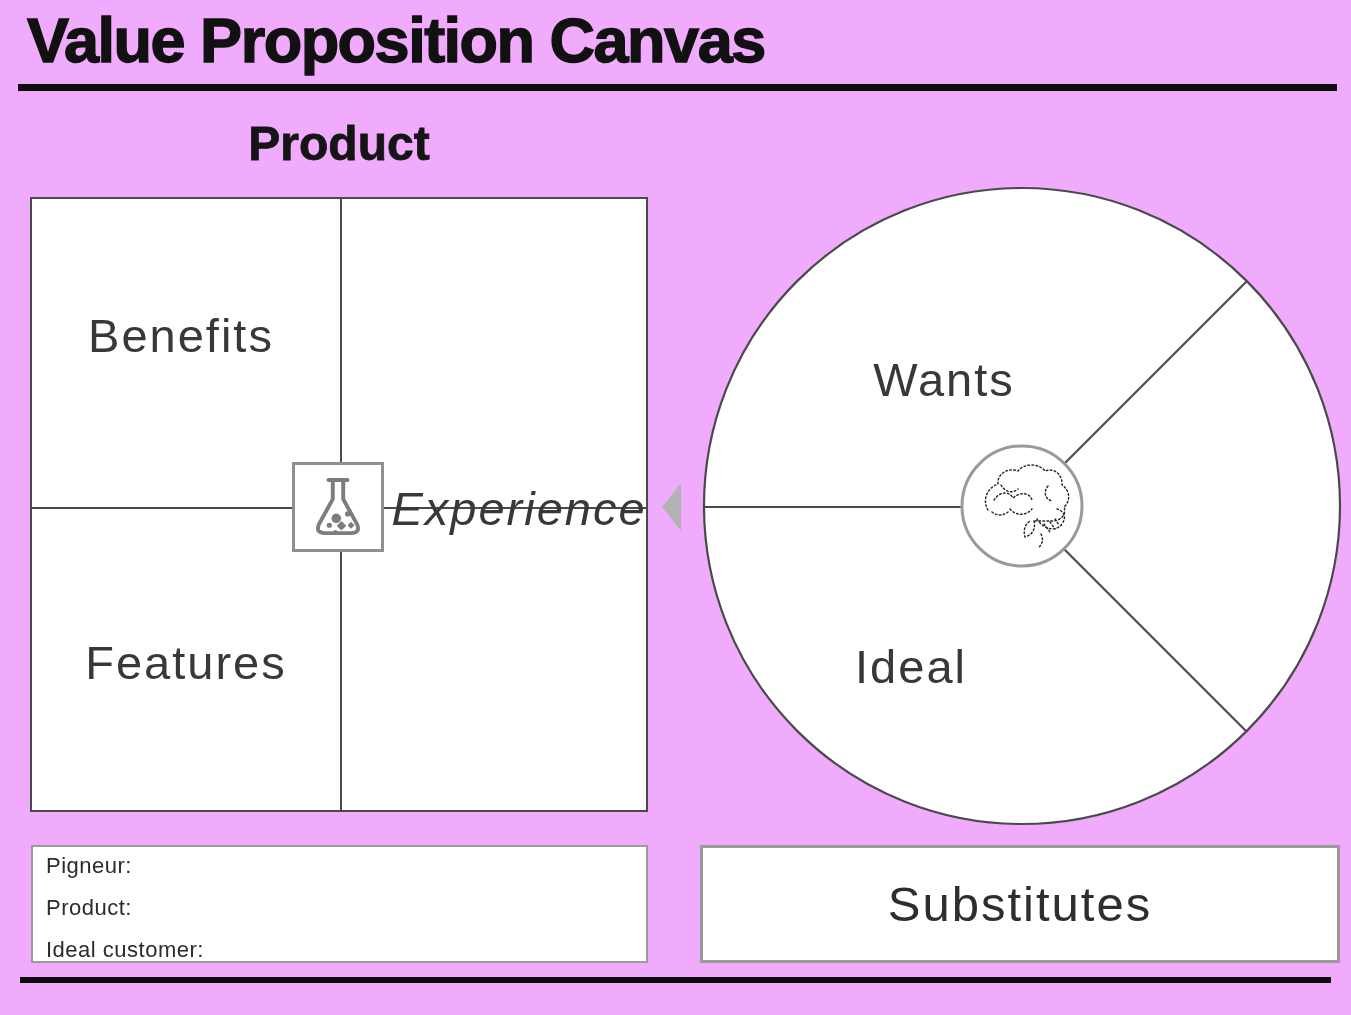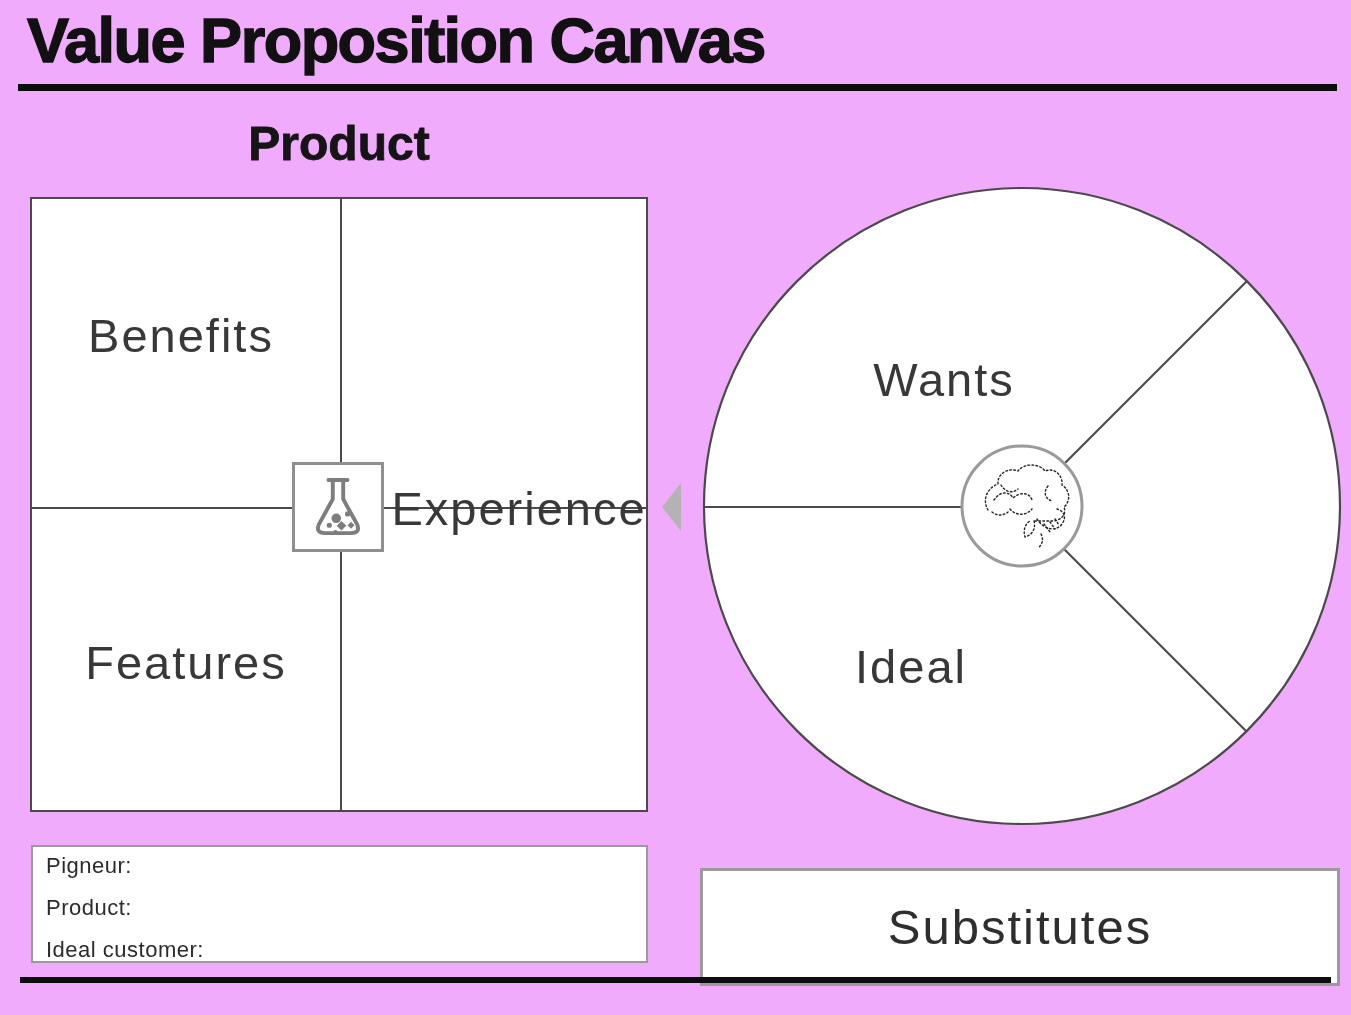--- a/index.html
+++ b/index.html
@@ -43,21 +43,21 @@
   }
   .flask-box svg{display:block;margin:2px auto 0;}
 
   .map-label{
     transform:translate(-50%,-50%);
     font-size:47px;font-weight:normal;color:#383838;
     letter-spacing:2px;white-space:nowrap;z-index:4;
   }
   .lbl-benefits{left:181px;top:335px;}
   .lbl-features{left:186px;top:662px;}
-  .lbl-experience{left:519px;top:508px;}
+  .lbl-experience{left:519px;top:508px;font-style:italic;}
   .lbl-wants{left:944px;top:367px;margin-top:12px;}
   .lbl-fears{left:1211px;top:504px;}
   .lbl-needs{left:911px;top:666px;}
 
   .arrow-left{
     left:662px;top:483px;width:0;height:0;
     border-top:24px solid transparent;
     border-bottom:24px solid transparent;
     border-right:19px solid #b3b3b3;
   }
@@ -70,21 +70,21 @@
     border:2px solid #9a9a9a;background:#fff;
   }
   .company-line{position:absolute;left:13px;font-size:22px;color:#2b2b2b;letter-spacing:0.5px;}
   .cl-0{top:6px;}
   .cl-1{top:48px;}
   .cl-2{top:90px;}
 
   .substitutes-box{
     left:700px;top:845px;width:634px;height:112px;
     border:3px solid #9a9a9a;background:#fff;
-    display:flex;align-items:center;justify-content:center;margin-top:23px;
+    display:flex;align-items:center;justify-content:center;
   }
   .substitutes-label{
     font-size:49px;color:#2e2e2e;letter-spacing:2px;white-space:nowrap;
   }
 
   .bottom-rule{left:20px;top:977px;width:1311px;height:6px;background:#0d0d0d;}
   .footer-text{
     left:33px;top:991px;font-size:13px;color:#4d4d4d;letter-spacing:0.3px;white-space:nowrap;
   }
 </style>

